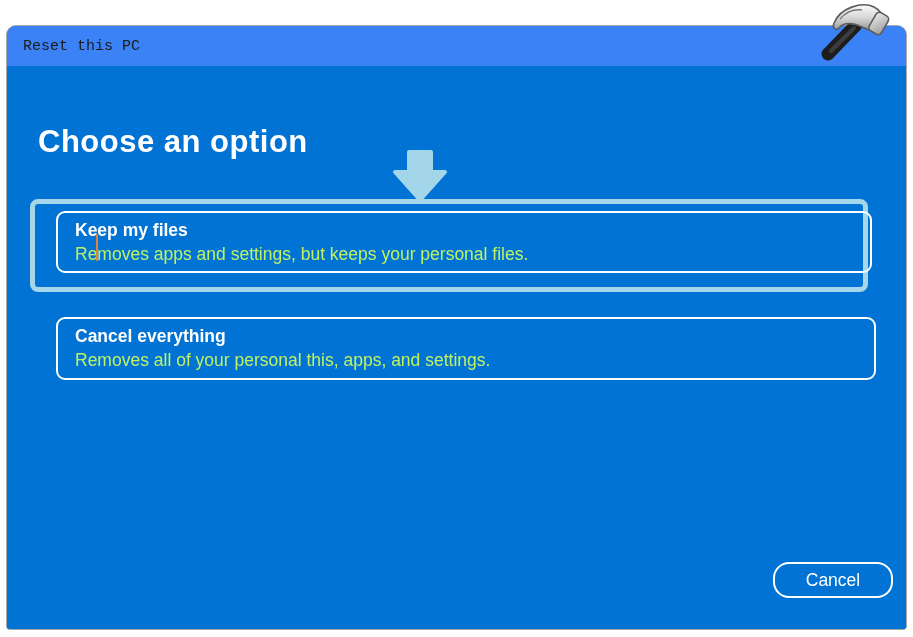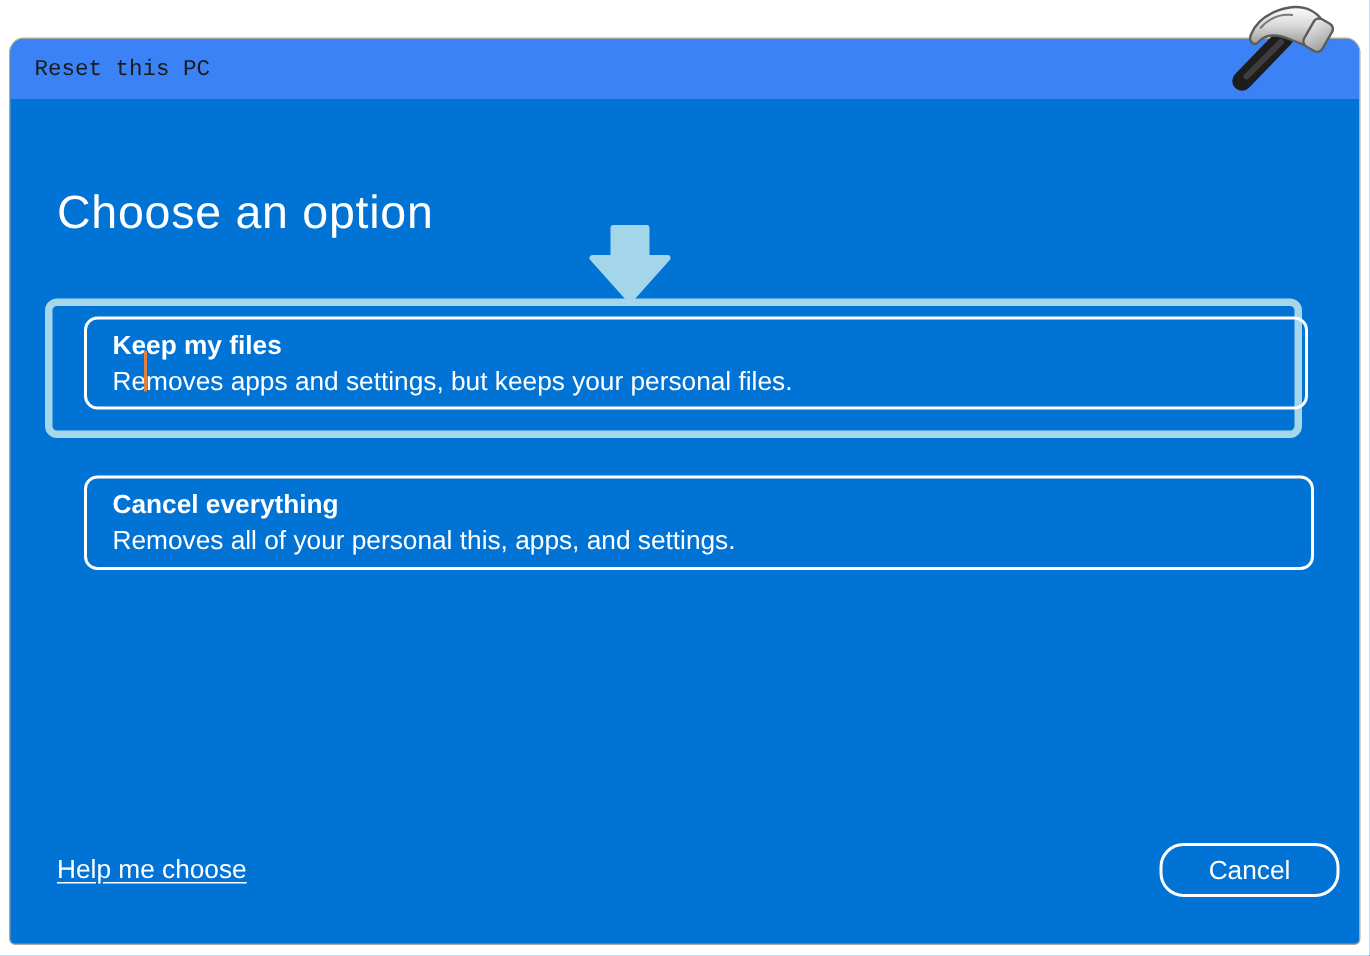--- a/index.html
+++ b/index.html
@@ -32,21 +32,21 @@
   .content {
     position: relative;
     height: 563px;
     background: #0073d4;
     color: #ffffff;
   }
   .heading {
     position: absolute;
     left: 31px; top: 58px;
     font-size: 31px;
-    font-weight: 400;
+    font-weight: 700;
     letter-spacing: 0.5px;
     color: #ffffff;
   }
   .hint-arrow {
     position: absolute;
     left: 384px; top: 84px;
     width: 58px; height: 54px;
   }
   .focus-ring {
     position: absolute;
@@ -74,21 +74,21 @@
   .option-2 { top: 251px; }
   .option .title {
     font-size: 17.5px;
     font-weight: bold;
     line-height: 24px;
     color: #ffffff;
   }
   .option .desc {
     font-size: 17.5px;
     line-height: 25px;
-    color: #ffffff;
+    color: #bef264;
   }
   .text-cursor-mark {
     position: absolute;
     left: 89px; top: 168px;
     width: 2px; height: 27px;
     background: #e0823f;
     pointer-events: none;
   }
   .help-link {
     position: absolute;
@@ -146,21 +146,20 @@
       <div class="desc">Removes apps and settings, but keeps your personal files.</div>
     </div>
 
     <div class="text-cursor-mark"></div>
 
     <div class="option option-2">
       <div class="title">Cancel everything</div>
       <div class="desc">Removes all of your personal this, apps, and settings.</div>
     </div>
 
-    <a class="help-link">Help me choose</a>
 
     <button class="cancel-btn">Cancel</button>
 
   </div>
 </div>
 
 <svg class="hammer-cursor" viewBox="0 0 88 60">
   <defs>
     <linearGradient id="metal" x1="0" y1="0" x2="0" y2="1">
       <stop offset="0" stop-color="#fbfbfb"></stop>

